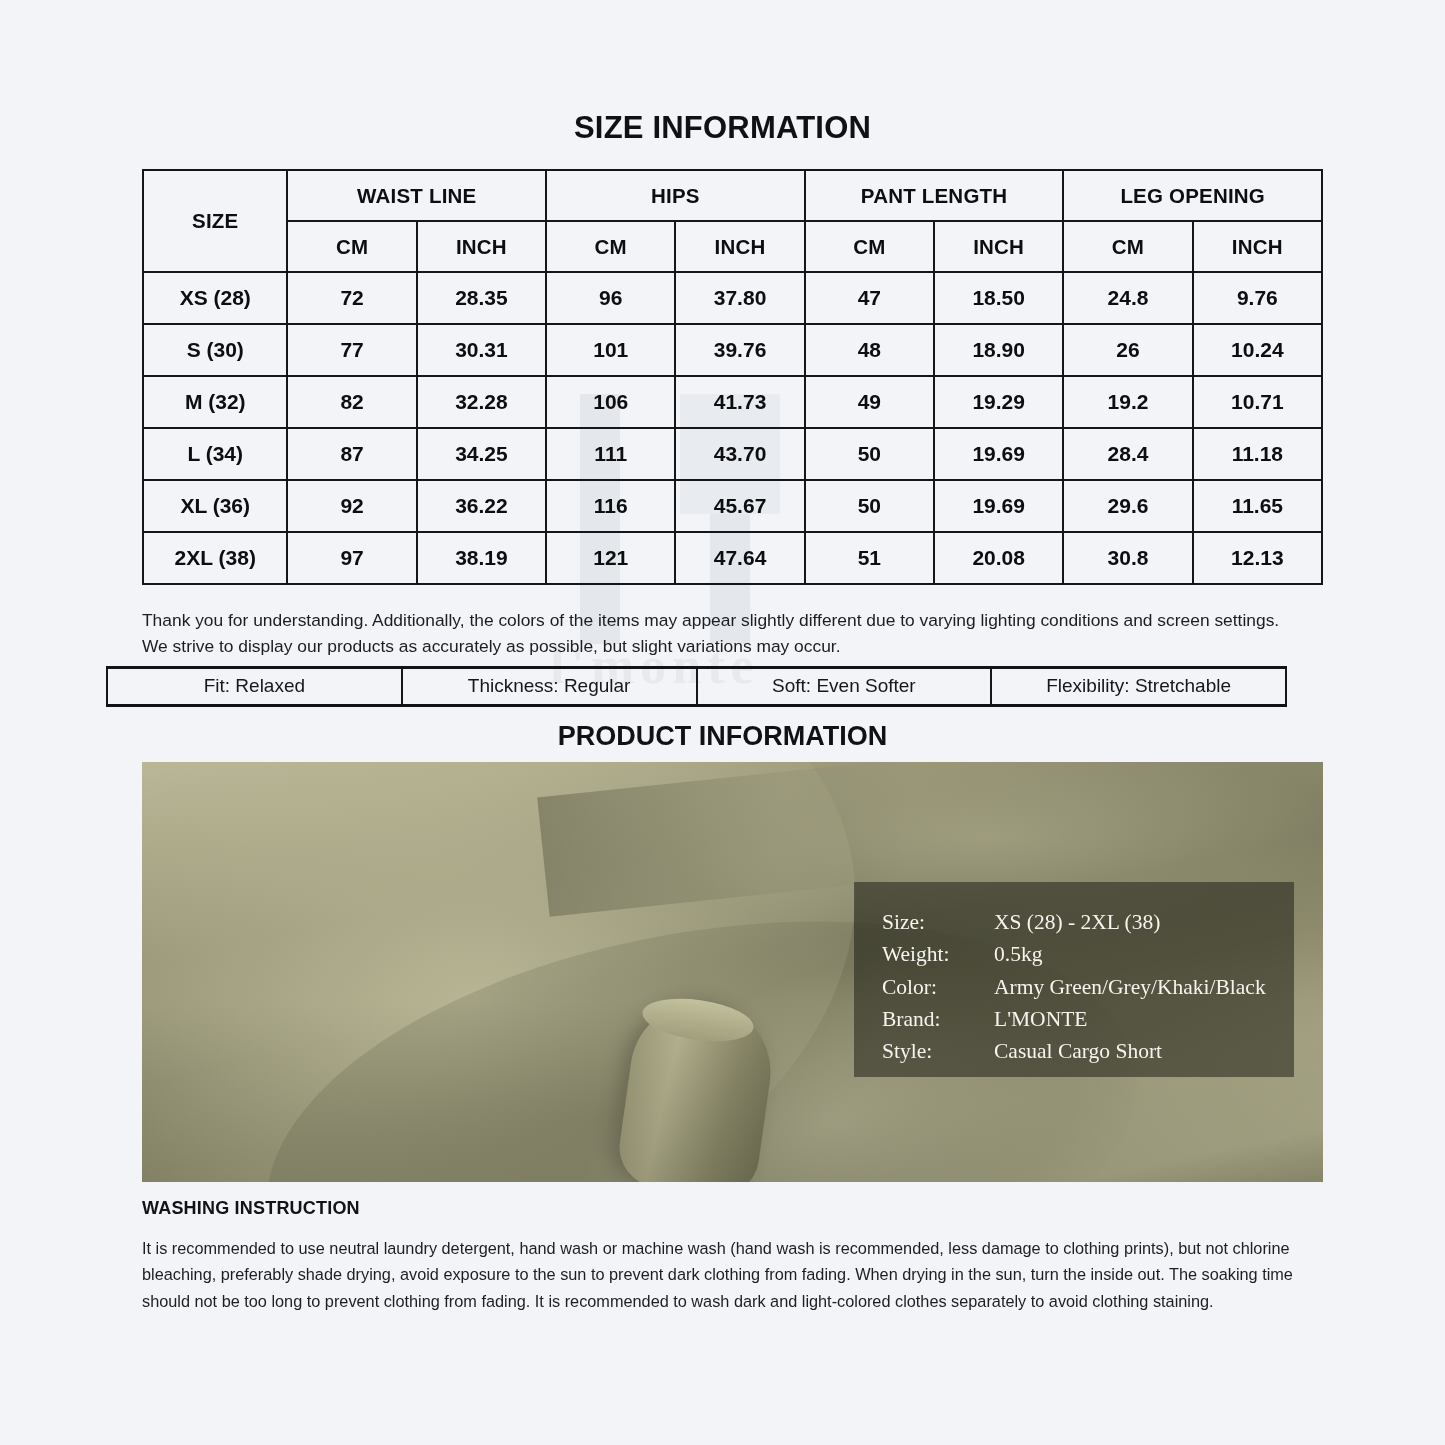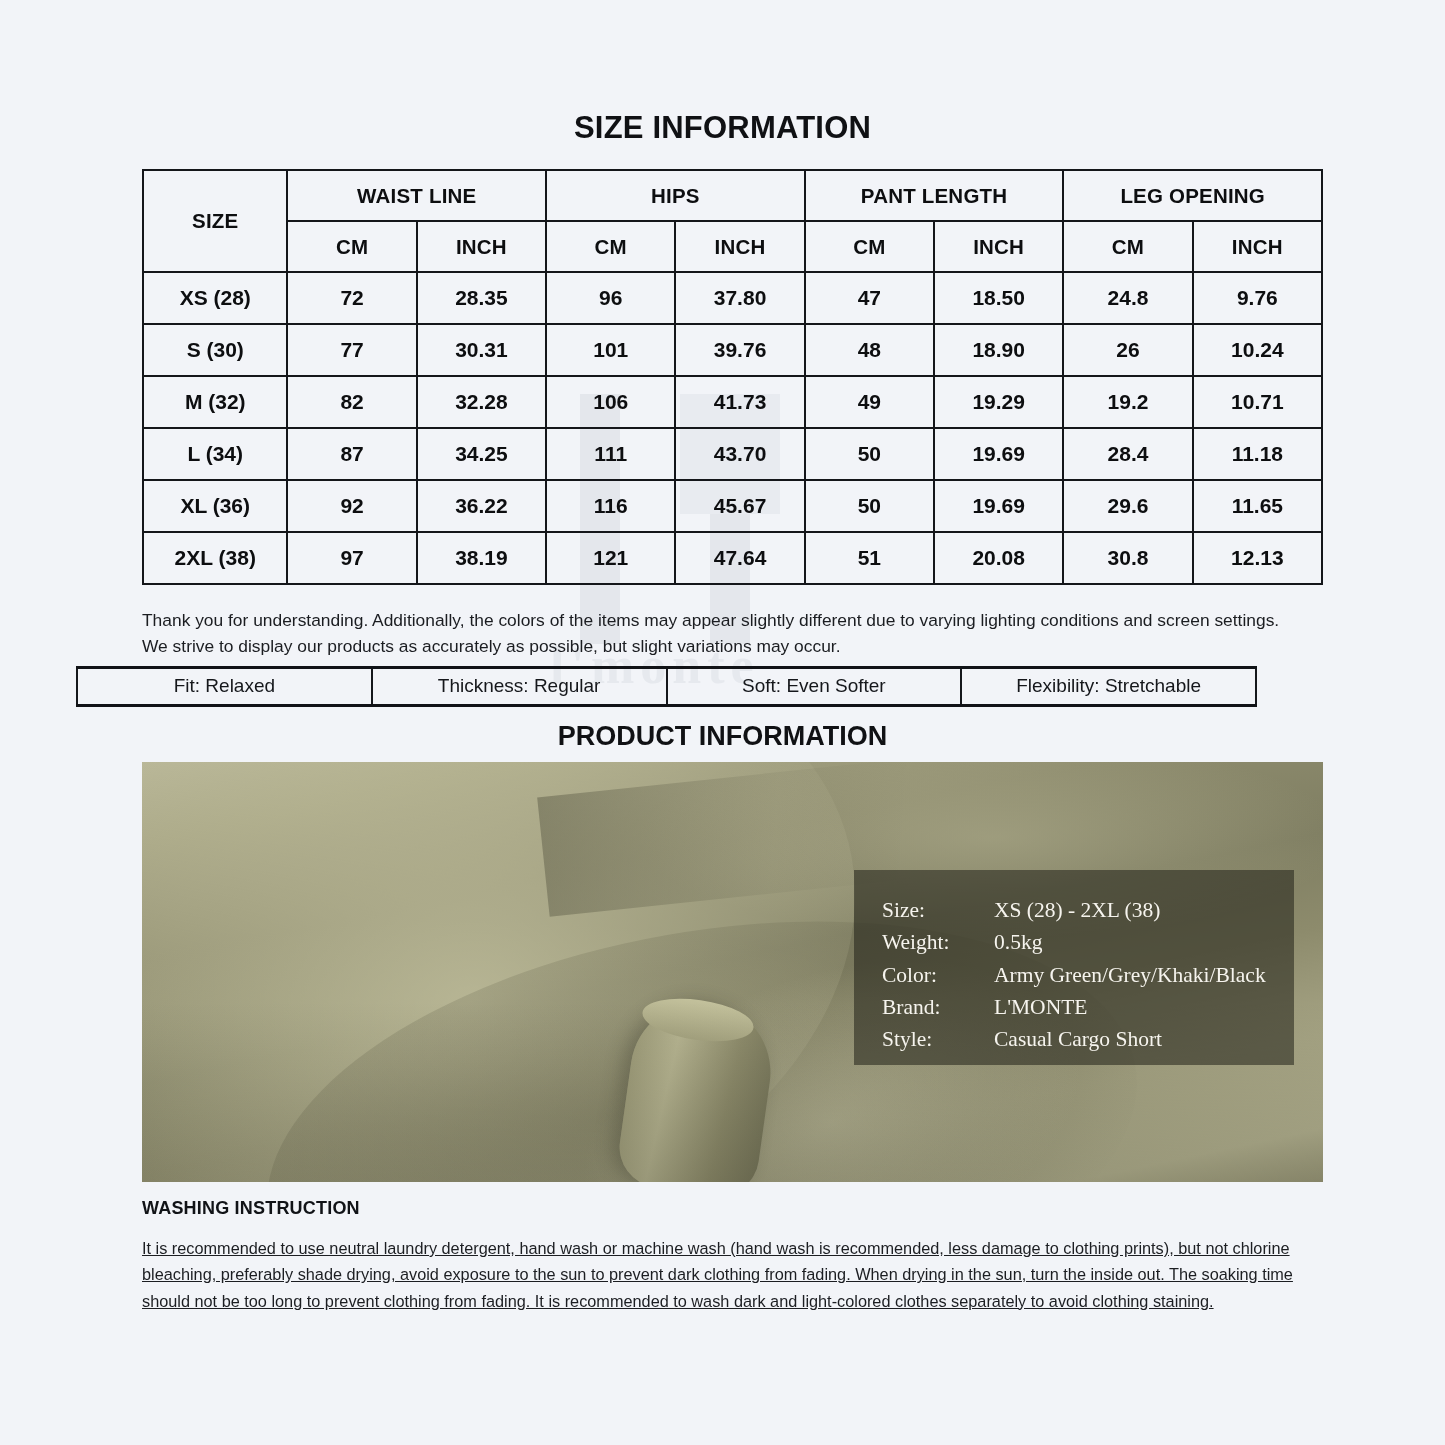--- a/index.html
+++ b/index.html
@@ -129,21 +129,21 @@
     margin: 0 0 18px 0;
     font-size: 17.4px;
     line-height: 1.52;
     color: #1b1d21;
     font-weight: 400;
   }
   .notes p:last-child { margin-bottom: 10px; }
 
   
   .attrbar {
-    padding: 0 76px;
+    padding: 0 106px;
     margin-top: -4px;
   }
   table.attrs {
     border-collapse: collapse;
     width: 1181px;
     table-layout: fixed;
     border-top: 3px solid #111317;
     border-bottom: 3px solid #111317;
   }
   table.attrs td {
@@ -224,21 +224,21 @@
     position: absolute;
     left: 0; right: 0; bottom: 0;
     height: 180px;
     background: linear-gradient(180deg, rgba(52,52,35,0.0) 0%, rgba(52,52,35,0.22) 100%);
   }
 
   
   .info-panel {
     position: absolute;
     left: 712px;
-    top: 108px;
+    top: 120px;
     width: 440px;
     height: 195px;
     background: rgba(33,33,24,0.55);
     box-sizing: border-box;
     padding: 26px 0 0 28px;
   }
   table.info {
     border-collapse: collapse;
     font-family: "Liberation Serif", serif;
     color: #f6f4ee;
@@ -263,21 +263,20 @@
     font-weight: 700;
     letter-spacing: 0.2px;
     color: #111317;
   }
   .wash p {
     margin: 0;
     font-size: 16.3px;
     line-height: 1.62;
     color: #1c1e22;
     font-weight: 400;
-    text-decoration: underline;
   }
 </style>
 </head>
 <body>
 
 <div class="page">
 
   <div class="watermark">
     <div class="wm-bar-a"></div>
     <div class="wm-bar-b"></div>

